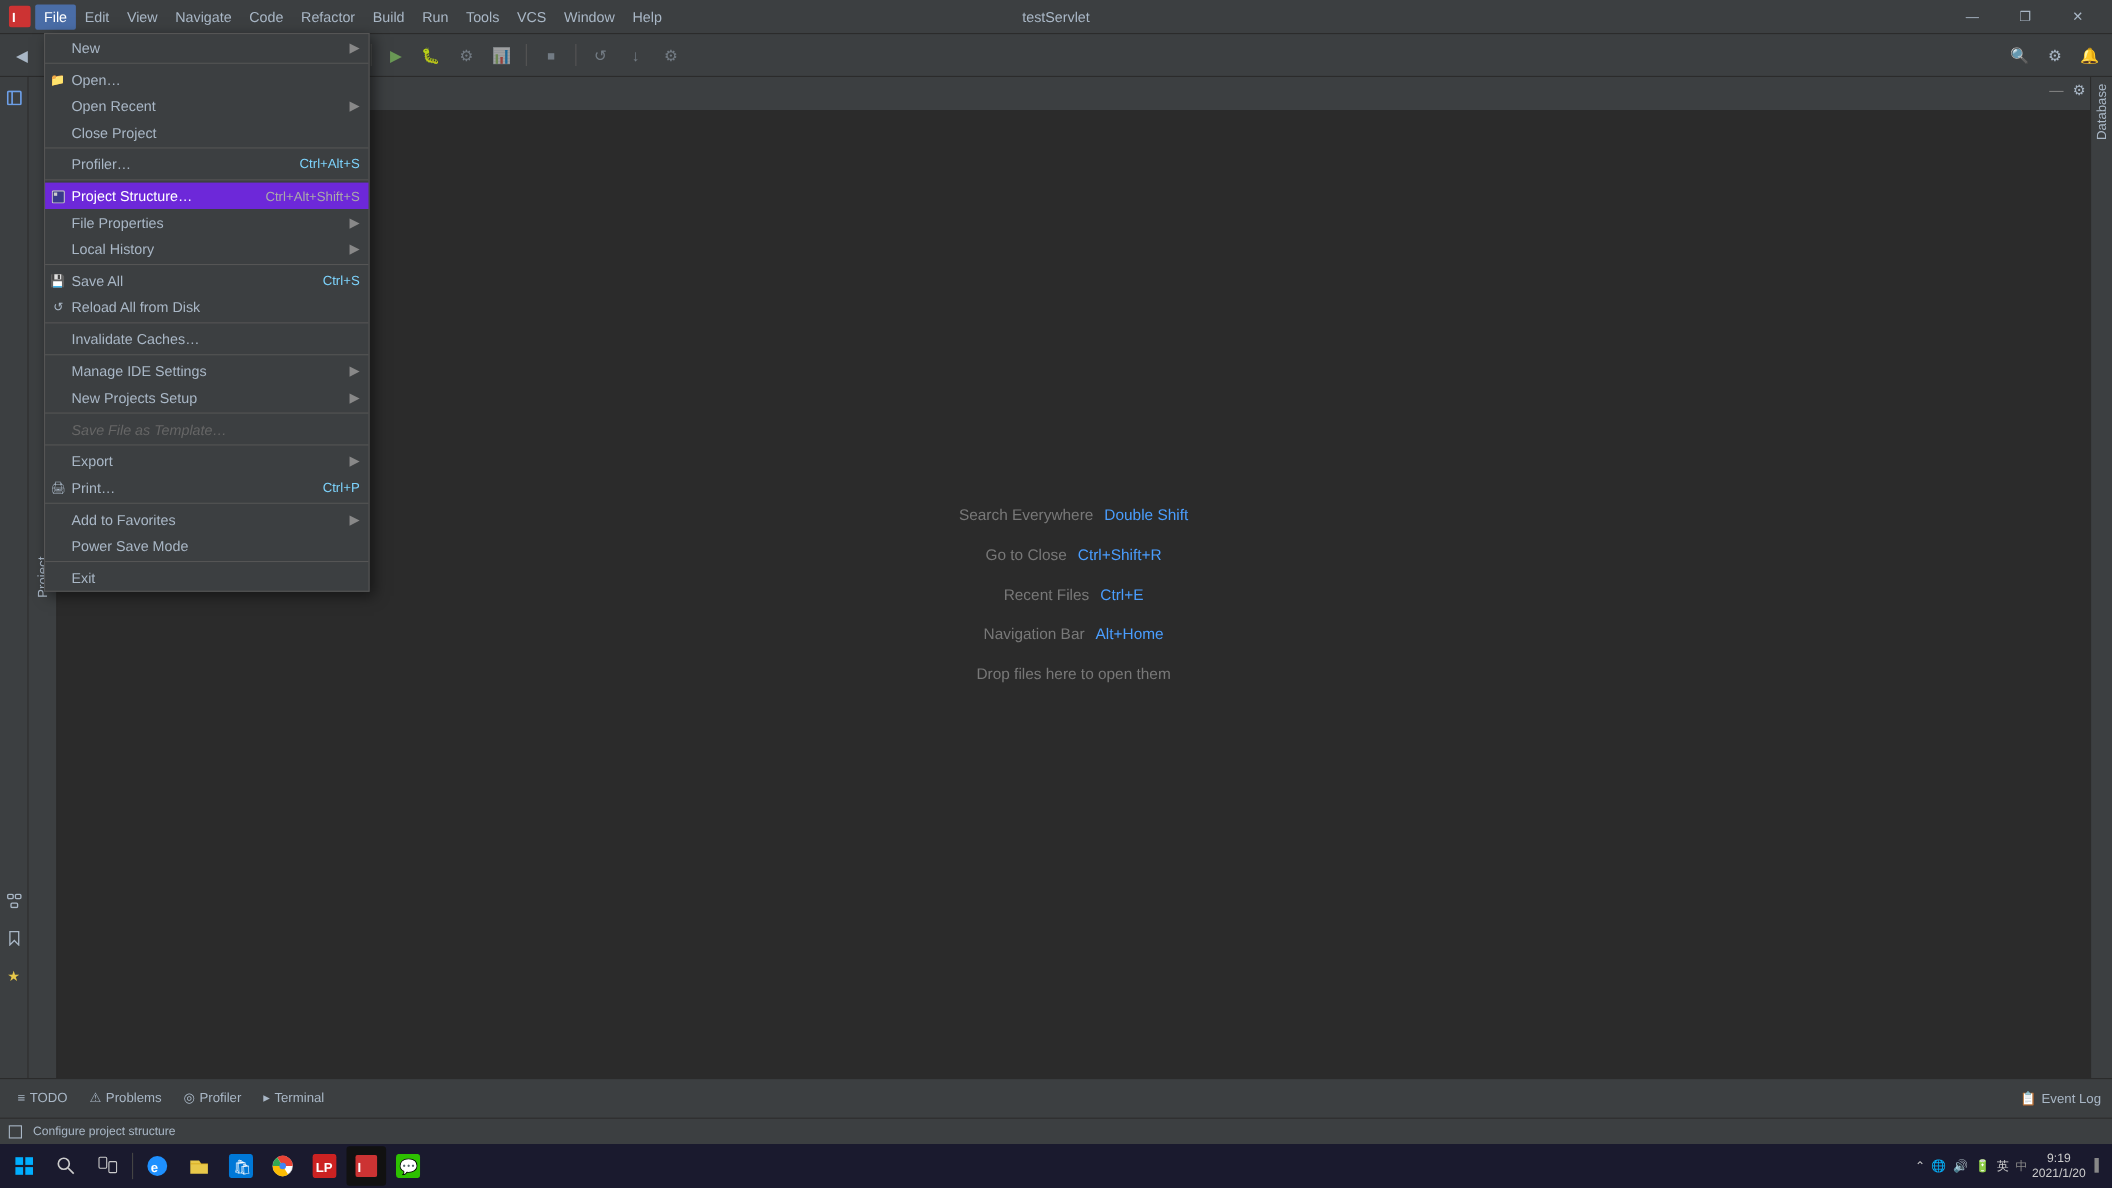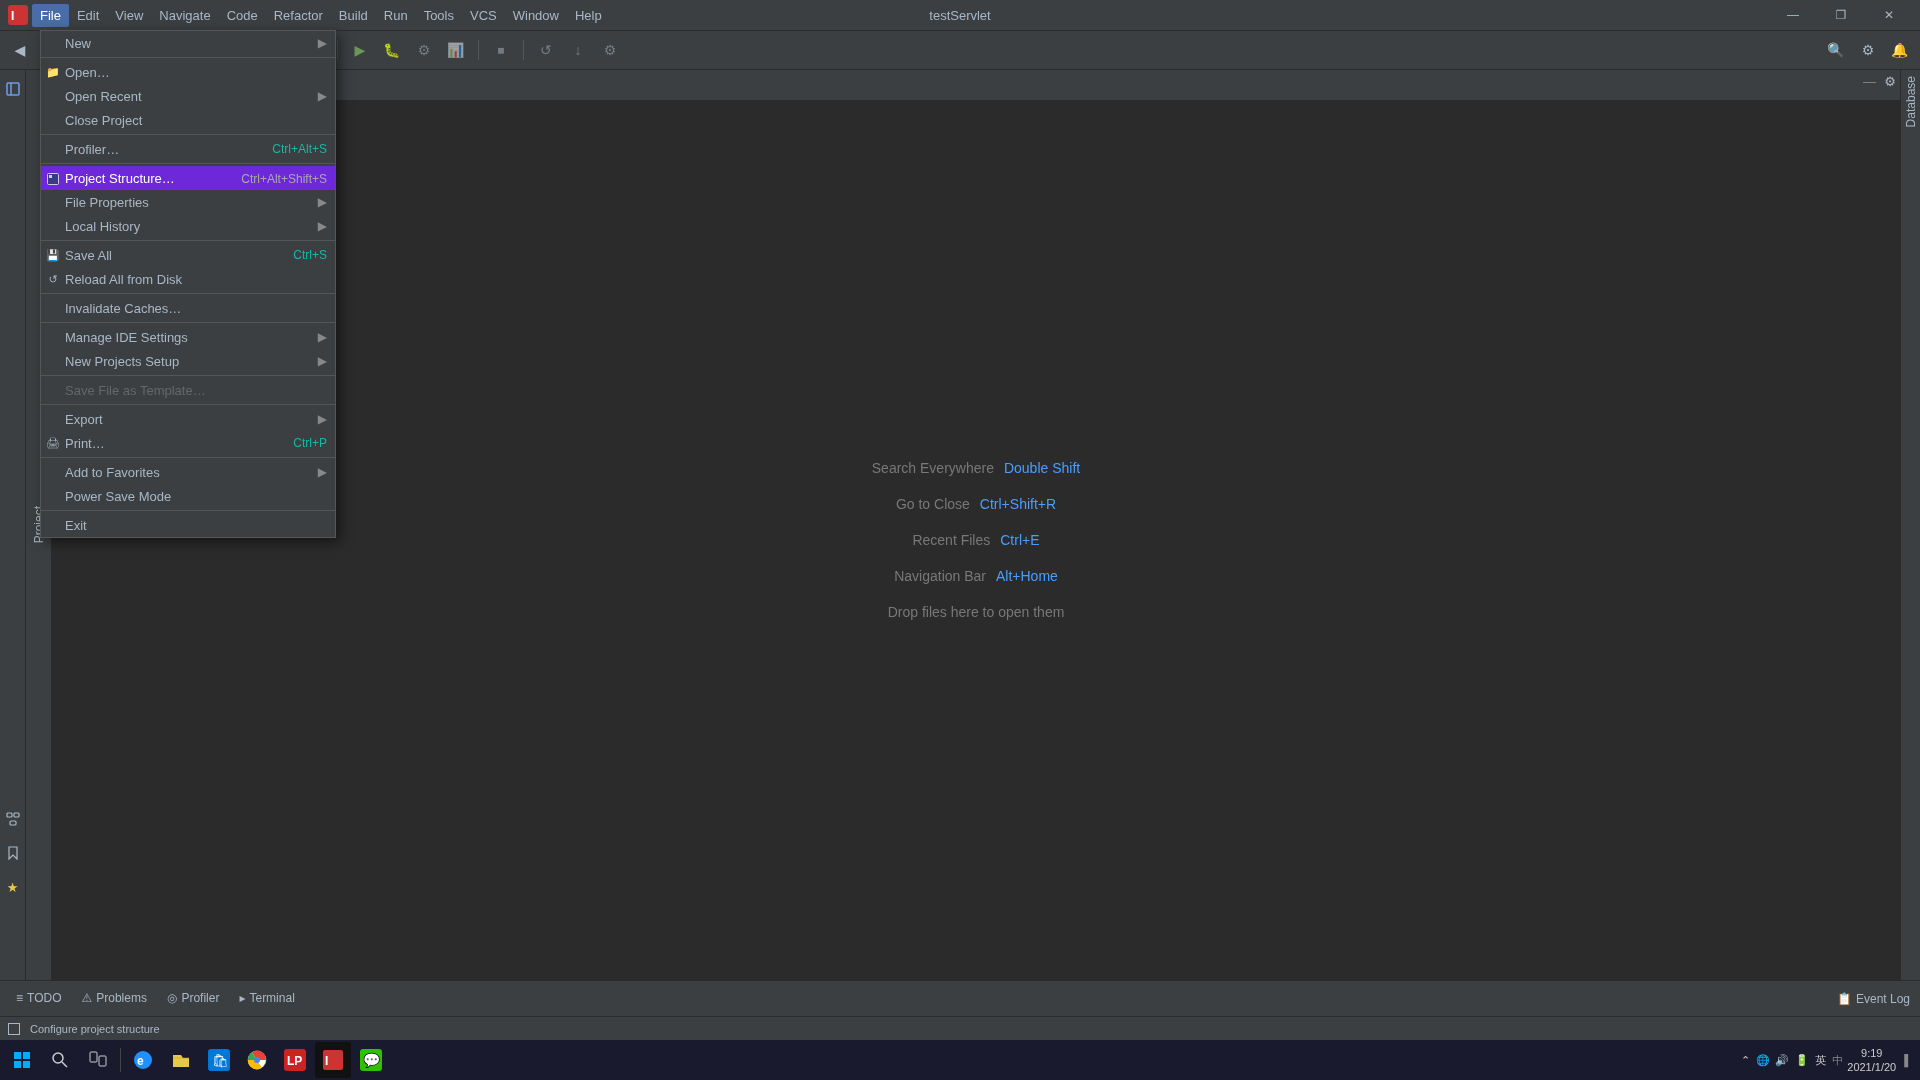--- a/index.html
+++ b/index.html
@@ -322,31 +322,31 @@
       display: flex;
       align-items: center;
       justify-content: center;
       font-size: 11px;
     }
     .menu-entry .entry-label {
       flex: 1;
       font-size: 13px;
     }
     .menu-entry .entry-shortcut {
-      color: #14b8a6;
+      color: #7dd3fc;
       font-size: 12px;
       margin-left: 20px;
     }
     .menu-entry .entry-arrow {
       color: #888;
       font-size: 12px;
       margin-left: 4px;
     }
     .menu-entry.disabled .entry-label { color: #666; }
-    .menu-entry.disabled { cursor: default; }
+    .menu-entry.disabled { cursor: default; font-style: italic; }
     .menu-sep {
       height: 1px;
       background: #555;
       margin: 2px 0;
     }
 
     
     .vert-label {
       writing-mode: vertical-lr;
       transform: rotate(180deg);

